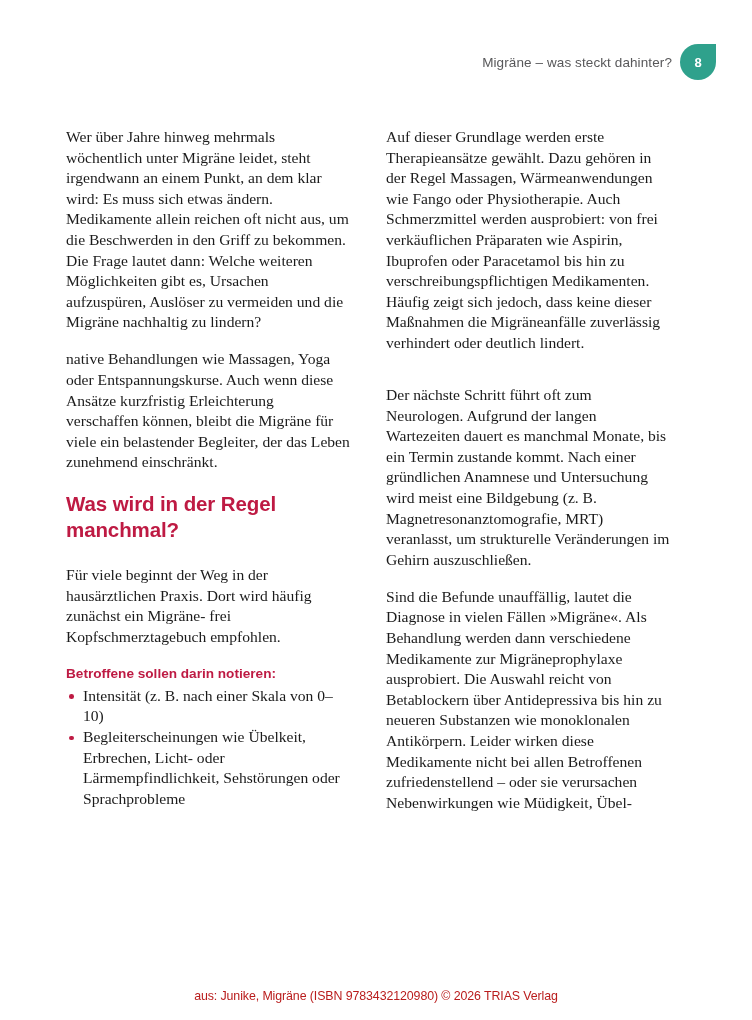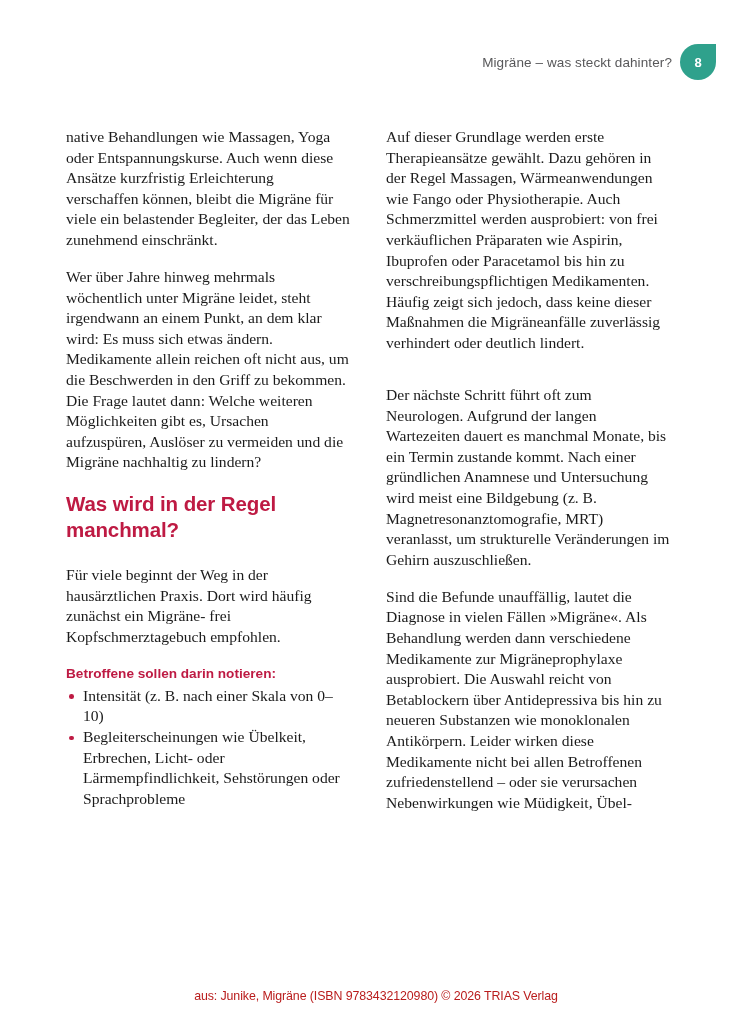--- a/index.html
+++ b/index.html
@@ -155,22 +155,22 @@
 <div class="page">
 
   <div class="running-head">
     <span class="running-head-title">Migräne – was steckt dahinter?</span>
     <span class="page-badge">8</span>
   </div>
 
   <div class="columns">
 
     <div class="col">
+      <p class="body">Wer über Jahre hinweg mehrmals wöchentlich unter Migräne leidet, steht irgendwann an einem Punkt, an dem klar wird: Es muss sich etwas ändern. Medikamente allein reichen oft nicht aus, um die Beschwerden in den Griff zu bekommen. Die Frage lautet dann: Welche weiteren Möglichkeiten gibt es, Ursachen aufzuspüren, Auslöser zu vermeiden und die Migräne nachhaltig zu lindern?</p>
       <p class="body">native Behandlungen wie Massagen, Yoga oder Entspannungskurse. Auch wenn diese Ansätze kurzfristig Erleichterung verschaffen können, bleibt die Migräne für viele ein belastender Begleiter, der das Leben zunehmend einschränkt.</p>
-      <p class="body">Wer über Jahre hinweg mehrmals wöchentlich unter Migräne leidet, steht irgendwann an einem Punkt, an dem klar wird: Es muss sich etwas ändern. Medikamente allein reichen oft nicht aus, um die Beschwerden in den Griff zu bekommen. Die Frage lautet dann: Welche weiteren Möglichkeiten gibt es, Ursachen aufzuspüren, Auslöser zu vermeiden und die Migräne nachhaltig zu lindern?</p>
 
       <h1 class="section-title">Was wird in der Regel manchmal?</h1>
 
       <p class="body">Für viele beginnt der Weg in der hausärztlichen Praxis. Dort wird häufig zunächst ein Migräne- frei Kopfschmerztagebuch empfohlen.</p>
 
       <div class="lead-in">Betroffene sollen darin notieren:</div>
 
       <ul class="bullets">
         <li>Intensität (z. B. nach einer Skala von 0–10)</li>
         <li>Begleiterscheinungen wie Übelkeit, Erbrechen, Licht- oder Lärmempfindlichkeit, Sehstörungen oder Sprachprobleme</li>

